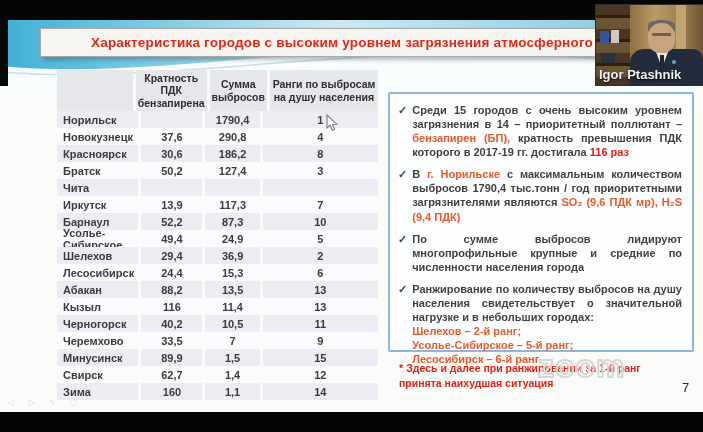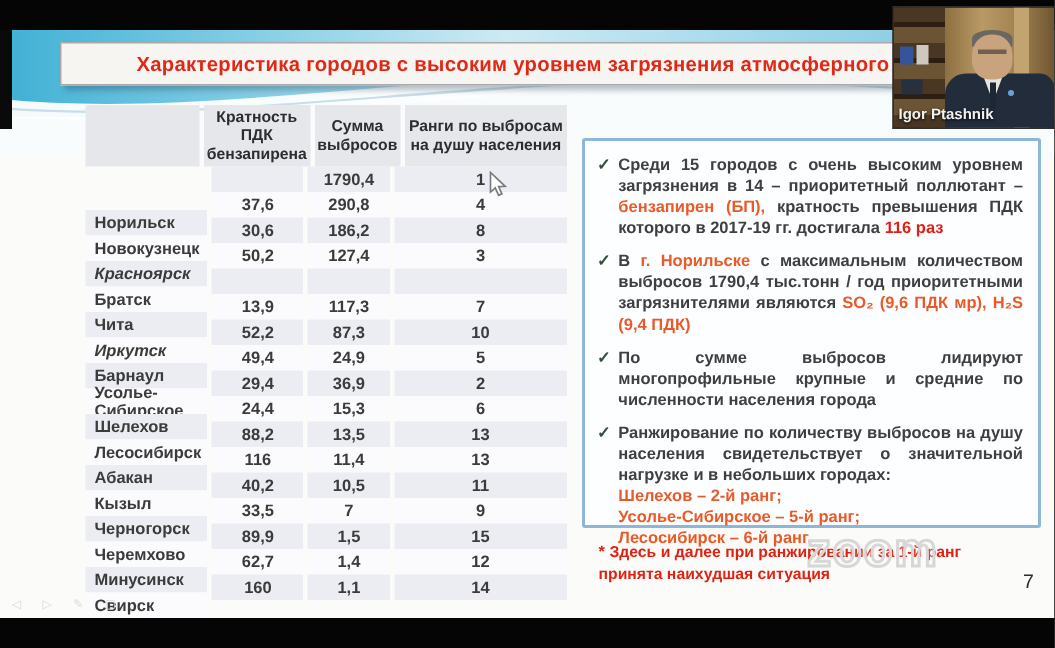--- a/index.html
+++ b/index.html
@@ -22,23 +22,23 @@
   .ptable{position:absolute;left:14px;top:50px;width:364px;z-index:2;font-size:11px;}
   .trow{display:flex;gap:3px;padding-left:43px;}
   .tcell{box-sizing:border-box;}
   .c0{width:95px;} .c1{width:72px;} .c2{width:64px;} .c3{width:136px;}
   .thead .tcell{background:#e6e7eb;color:#2d2d30;font-weight:700;font-size:10.5px;line-height:1.18;
                 display:flex;align-items:center;justify-content:center;text-align:center;height:41px;padding:1px 2px;}
   .tbody .trow{height:17px;}
   .tbody .tcell{display:flex;align-items:center;font-weight:700;color:#3b3b3b;height:17px;}
   .tbody .trow:nth-child(odd) .tcell{background:#ebedf2;}
   .tbody .trow:nth-child(even) .tcell{background:#fbfbfd;}
-  .tbody .c0{justify-content:flex-start;padding-left:6px;margin-top:29px;}
+  .tbody .c0{justify-content:flex-start;padding-left:6px;}
   .tbody .c1,.tbody .c2,.tbody .c3{justify-content:center;}
-  .name-darkred{color:#ad3429;} .name-red{color:#d93a2b;} .name-orange{color:#ef8f2e;font-style:italic;}
+  .name-darkred{color:#ad3429;} .name-red{color:#d93a2b;} .name-orange{color:#ef8f2e;}
   .name-orangered{color:#e4632b;} .name-lightorange{color:#f1a440;} .name-black{color:#3b3b3b;text-align:center;}
   .val-red{color:#e02a1e;} .val-black{color:#3b3b3b;}
   
   .panel{position:absolute;left:388px;top:72px;width:306px;height:260px;box-sizing:border-box;
          border:2px solid #8eb6d6;background:#fdfeff;border-radius:2px;padding:9px 10px 6px 8px;z-index:2;}
   .bullet{display:flex;margin-bottom:8px;font-size:11px;font-weight:700;line-height:1.28;}
   .check{color:#36503e;margin-right:5px;flex:0 0 auto;}
   .btext{flex:1;text-align:justify;color:#3f3f42;}
   .seg-dark{color:#3f3f42;} .seg-orange{color:#e85a28;} .seg-red{color:#e01f14;}
   .subline{display:block;color:#e85a28;text-align:left;}
@@ -62,21 +62,21 @@
   .doorframe{position:absolute;left:80px;top:0;width:10px;height:80px;background:#c2a470;}
   .head{position:absolute;left:52px;top:18px;width:27px;height:30px;background:#c9a27e;border-radius:46% 46% 42% 42%;}
   .hair{position:absolute;left:52px;top:15px;width:27px;height:11px;background:#6b6660;border-radius:50% 50% 0 0;}
   .glasses{position:absolute;left:56px;top:28px;width:19px;height:3px;background:rgba(40,40,40,.55);}
   .body-suit{position:absolute;left:34px;top:44px;width:73px;height:36px;background:#232c3b;
              border-radius:14px 10px 0 0;}
   .shirt{position:absolute;left:60px;top:47px;width:12px;height:16px;background:#e8e6df;
          clip-path:polygon(0 0,100% 0,50% 100%);}
   .tie{position:absolute;left:64px;top:50px;width:4px;height:18px;background:#1d2736;}
   .pin{position:absolute;left:76px;top:55px;width:4px;height:4px;background:#6fa0d8;border-radius:50%;}
-  .vname{position:absolute;left:3px;bottom:3px;color:#f2f2f2;font-size:10px;font-weight:700;
+  .vname{position:absolute;left:3px;bottom:3px;color:#f2f2f2;font-size:13px;font-weight:700;
          text-shadow:0 1px 2px #000;}
   
   .cursor{position:absolute;left:326px;top:114px;z-index:6;}
 </style>
 </head>
 <body>
 
 <div id="screen">
 
   <div class="top-bar"></div>

